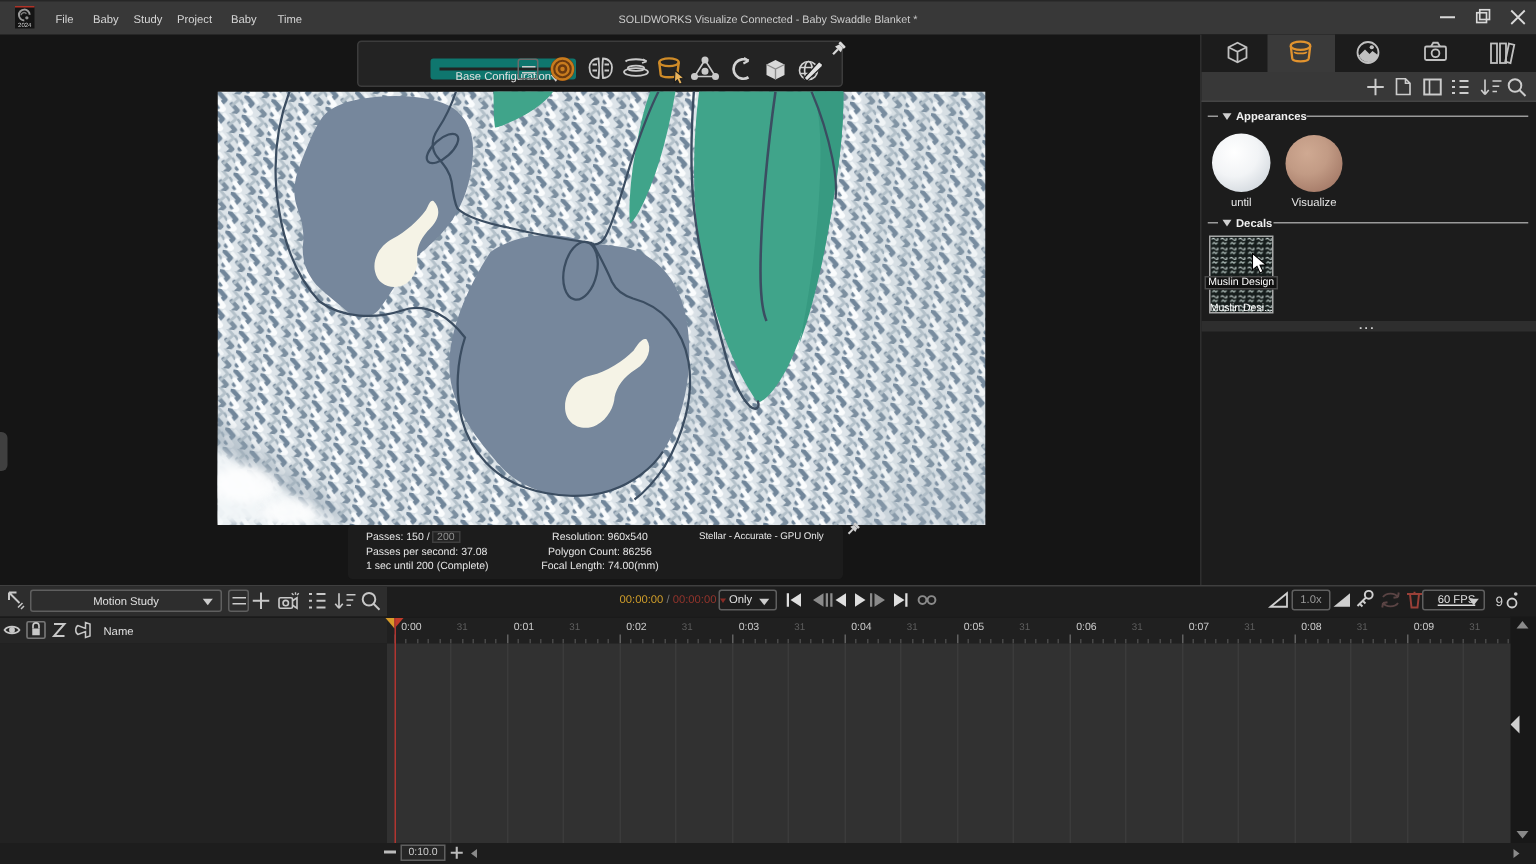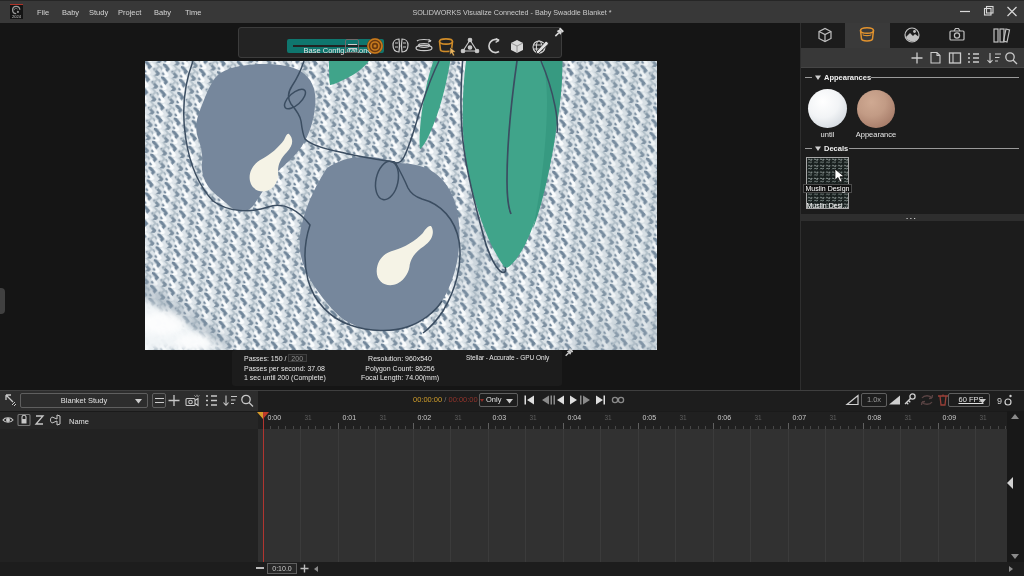--- a/index.html
+++ b/index.html
@@ -250,21 +250,21 @@
       <line x1="0" y1="4.5" x2="7" y2="4.5" stroke="#9a9a9a" stroke-width="1"></line>
       <path d="M10,2.5 L16,2.5 L13,7 Z" fill="#cfcfcf"></path>
       <text x="19" y="7" font-size="7.5" font-weight="bold" fill="#f0f0f0" font-family="Liberation Sans">Appearances</text>
       <line x1="66" y1="4.5" x2="214" y2="4.5" stroke="#9a9a9a" stroke-width="1"></line>
     </svg>
   </div>
 
   <div class="abs" style="left:808px;top:89px;width:39px;height:39px;border-radius:50%;background:radial-gradient(circle at 38% 32%, #ffffff 0%, #f2f4f6 45%, #d9dee3 75%, #c4cbd2 100%);"></div>
   <div class="abs" style="left:857px;top:90px;width:38px;height:38px;border-radius:50%;background:radial-gradient(circle at 38% 32%, #cfa992 0%, #c29b85 40%, #a97f6c 75%, #96705e 100%);"></div>
   <div class="abs t75" style="left:808px;top:130px;width:39px;text-align:center;color:#e8e8e8;">until</div>
-  <div class="abs t75" style="left:852px;top:130px;width:48px;text-align:center;color:#e8e8e8;">Appearance</div>
+  <div class="abs t75" style="left:852px;top:130px;width:48px;text-align:center;color:#e8e8e8;">Visualize</div>
 
   <div class="abs" style="left:805px;top:144px;width:214px;height:9px;">
     <svg width="214" height="9">
       <line x1="0" y1="4.5" x2="7" y2="4.5" stroke="#9a9a9a" stroke-width="1"></line>
       <path d="M10,2.5 L16,2.5 L13,7 Z" fill="#cfcfcf"></path>
       <text x="19" y="7" font-size="7.5" font-weight="bold" fill="#f0f0f0" font-family="Liberation Sans">Decals</text>
       <line x1="44" y1="4.5" x2="214" y2="4.5" stroke="#9a9a9a" stroke-width="1"></line>
     </svg>
   </div>
 
@@ -296,21 +296,21 @@
   <div class="abs" style="left:0;top:390px;width:1024px;height:186px;background:#1d1d1d;border-top:1px solid #3f3f3f;"></div>
 
   <div class="abs" style="left:0;top:391px;width:258px;height:20px;background:#2d2d2d;"></div>
 
   <svg class="abs" style="left:3px;top:393px;" width="14" height="14" viewBox="0 0 14 14">
     <path d="M3,2 L10,9 M3,2 L3,7 M3,2 L8,2" stroke="#c8c8c8" stroke-width="1.3" fill="none"></path>
     <path d="M9,12 l3,-3 M11,13 l2,-2" stroke="#c8c8c8" stroke-width="1" fill="none"></path>
   </svg>
 
   <div class="abs" style="left:20px;top:392.5px;width:128px;height:15px;border:1px solid #5f5f5f;border-radius:2px;">
-    <div class="t75" style="text-align:center;line-height:13px;color:#e0e0e0;">Blanket Study</div>
+    <div class="t75" style="text-align:center;line-height:13px;color:#e0e0e0;">Motion Study</div>
     <svg class="abs" style="right:5px;top:5.5px;" width="7" height="5">
         <path d="M0,0 L7,0 L3.5,4.5 Z" fill="#cccccc"></path>
       </svg>
   </div>
   <div class="abs" style="left:152px;top:392.5px;width:14px;height:15px;border:1px solid #5f5f5f;border-radius:2px;">
     <div style="position:absolute;left:2px;top:4.5px;width:9px;height:1.4px;background:#ccc;"></div>
     <div style="position:absolute;left:2px;top:8.5px;width:9px;height:1.4px;background:#ccc;"></div>
   </div>
 
   <svg class="abs" style="left:166px;top:392px;" width="92" height="17" viewBox="0 0 92 17">

